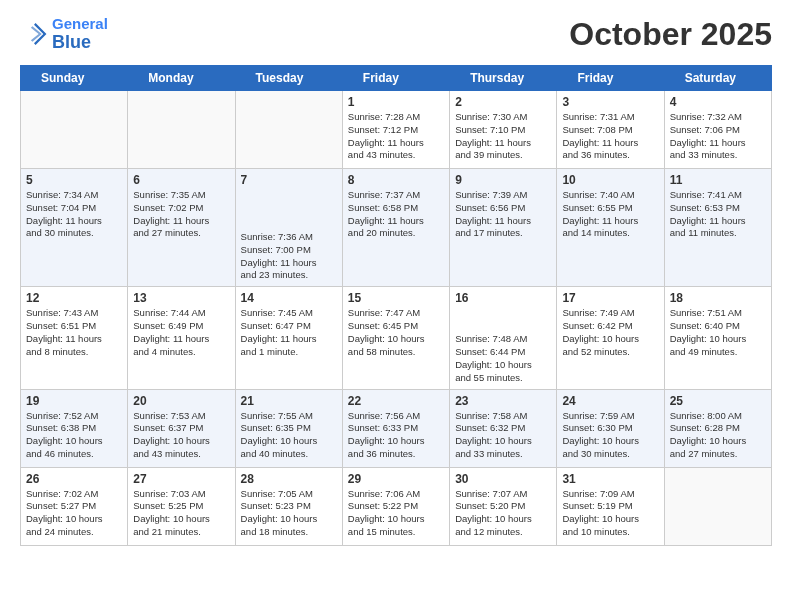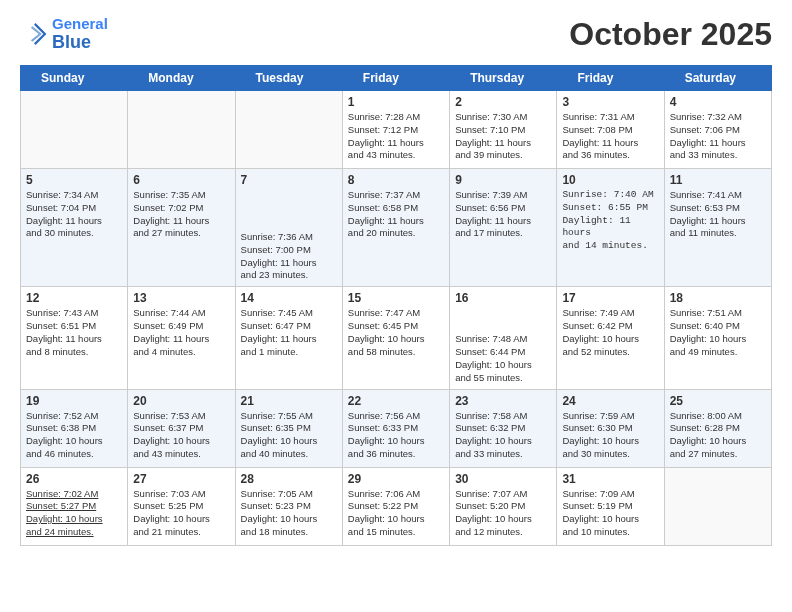--- a/index.html
+++ b/index.html
@@ -194,21 +194,21 @@
           </td>
           <td>
             <div class="day-number">9</div>
             <div class="day-info" style="white-space: pre-line;">Sunrise: 7:39 AM
 Sunset: 6:56 PM
 Daylight: 11 hours
 and 17 minutes.</div>
           </td>
           <td>
             <div class="day-number">10</div>
-            <div class="day-info" style="white-space: pre-line; font-family: Liberation Mono, monospace;">Sunrise: 7:40 AM
+            <div class="day-info" style="white-space: pre-line;">Sunrise: 7:40 AM
 Sunset: 6:55 PM
 Daylight: 11 hours
 and 14 minutes.</div>
           </td>
           <td>
             <div class="day-number">11</div>
             <div class="day-info" style="white-space: pre-line;">Sunrise: 7:41 AM
 Sunset: 6:53 PM
 Daylight: 11 hours
 and 11 minutes.</div>
@@ -312,21 +312,21 @@
             <div class="day-number">25</div>
             <div class="day-info" style="white-space: pre-line;">Sunrise: 8:00 AM
 Sunset: 6:28 PM
 Daylight: 10 hours
 and 27 minutes.</div>
           </td>
         </tr>
         <tr>
           <td>
             <div class="day-number">26</div>
-            <div class="day-info" style="white-space: pre-line; text-decoration: underline;">Sunrise: 7:02 AM
+            <div class="day-info" style="white-space: pre-line;">Sunrise: 7:02 AM
 Sunset: 5:27 PM
 Daylight: 10 hours
 and 24 minutes.</div>
           </td>
           <td>
             <div class="day-number">27</div>
             <div class="day-info" style="white-space: pre-line;">Sunrise: 7:03 AM
 Sunset: 5:25 PM
 Daylight: 10 hours
 and 21 minutes.</div>

